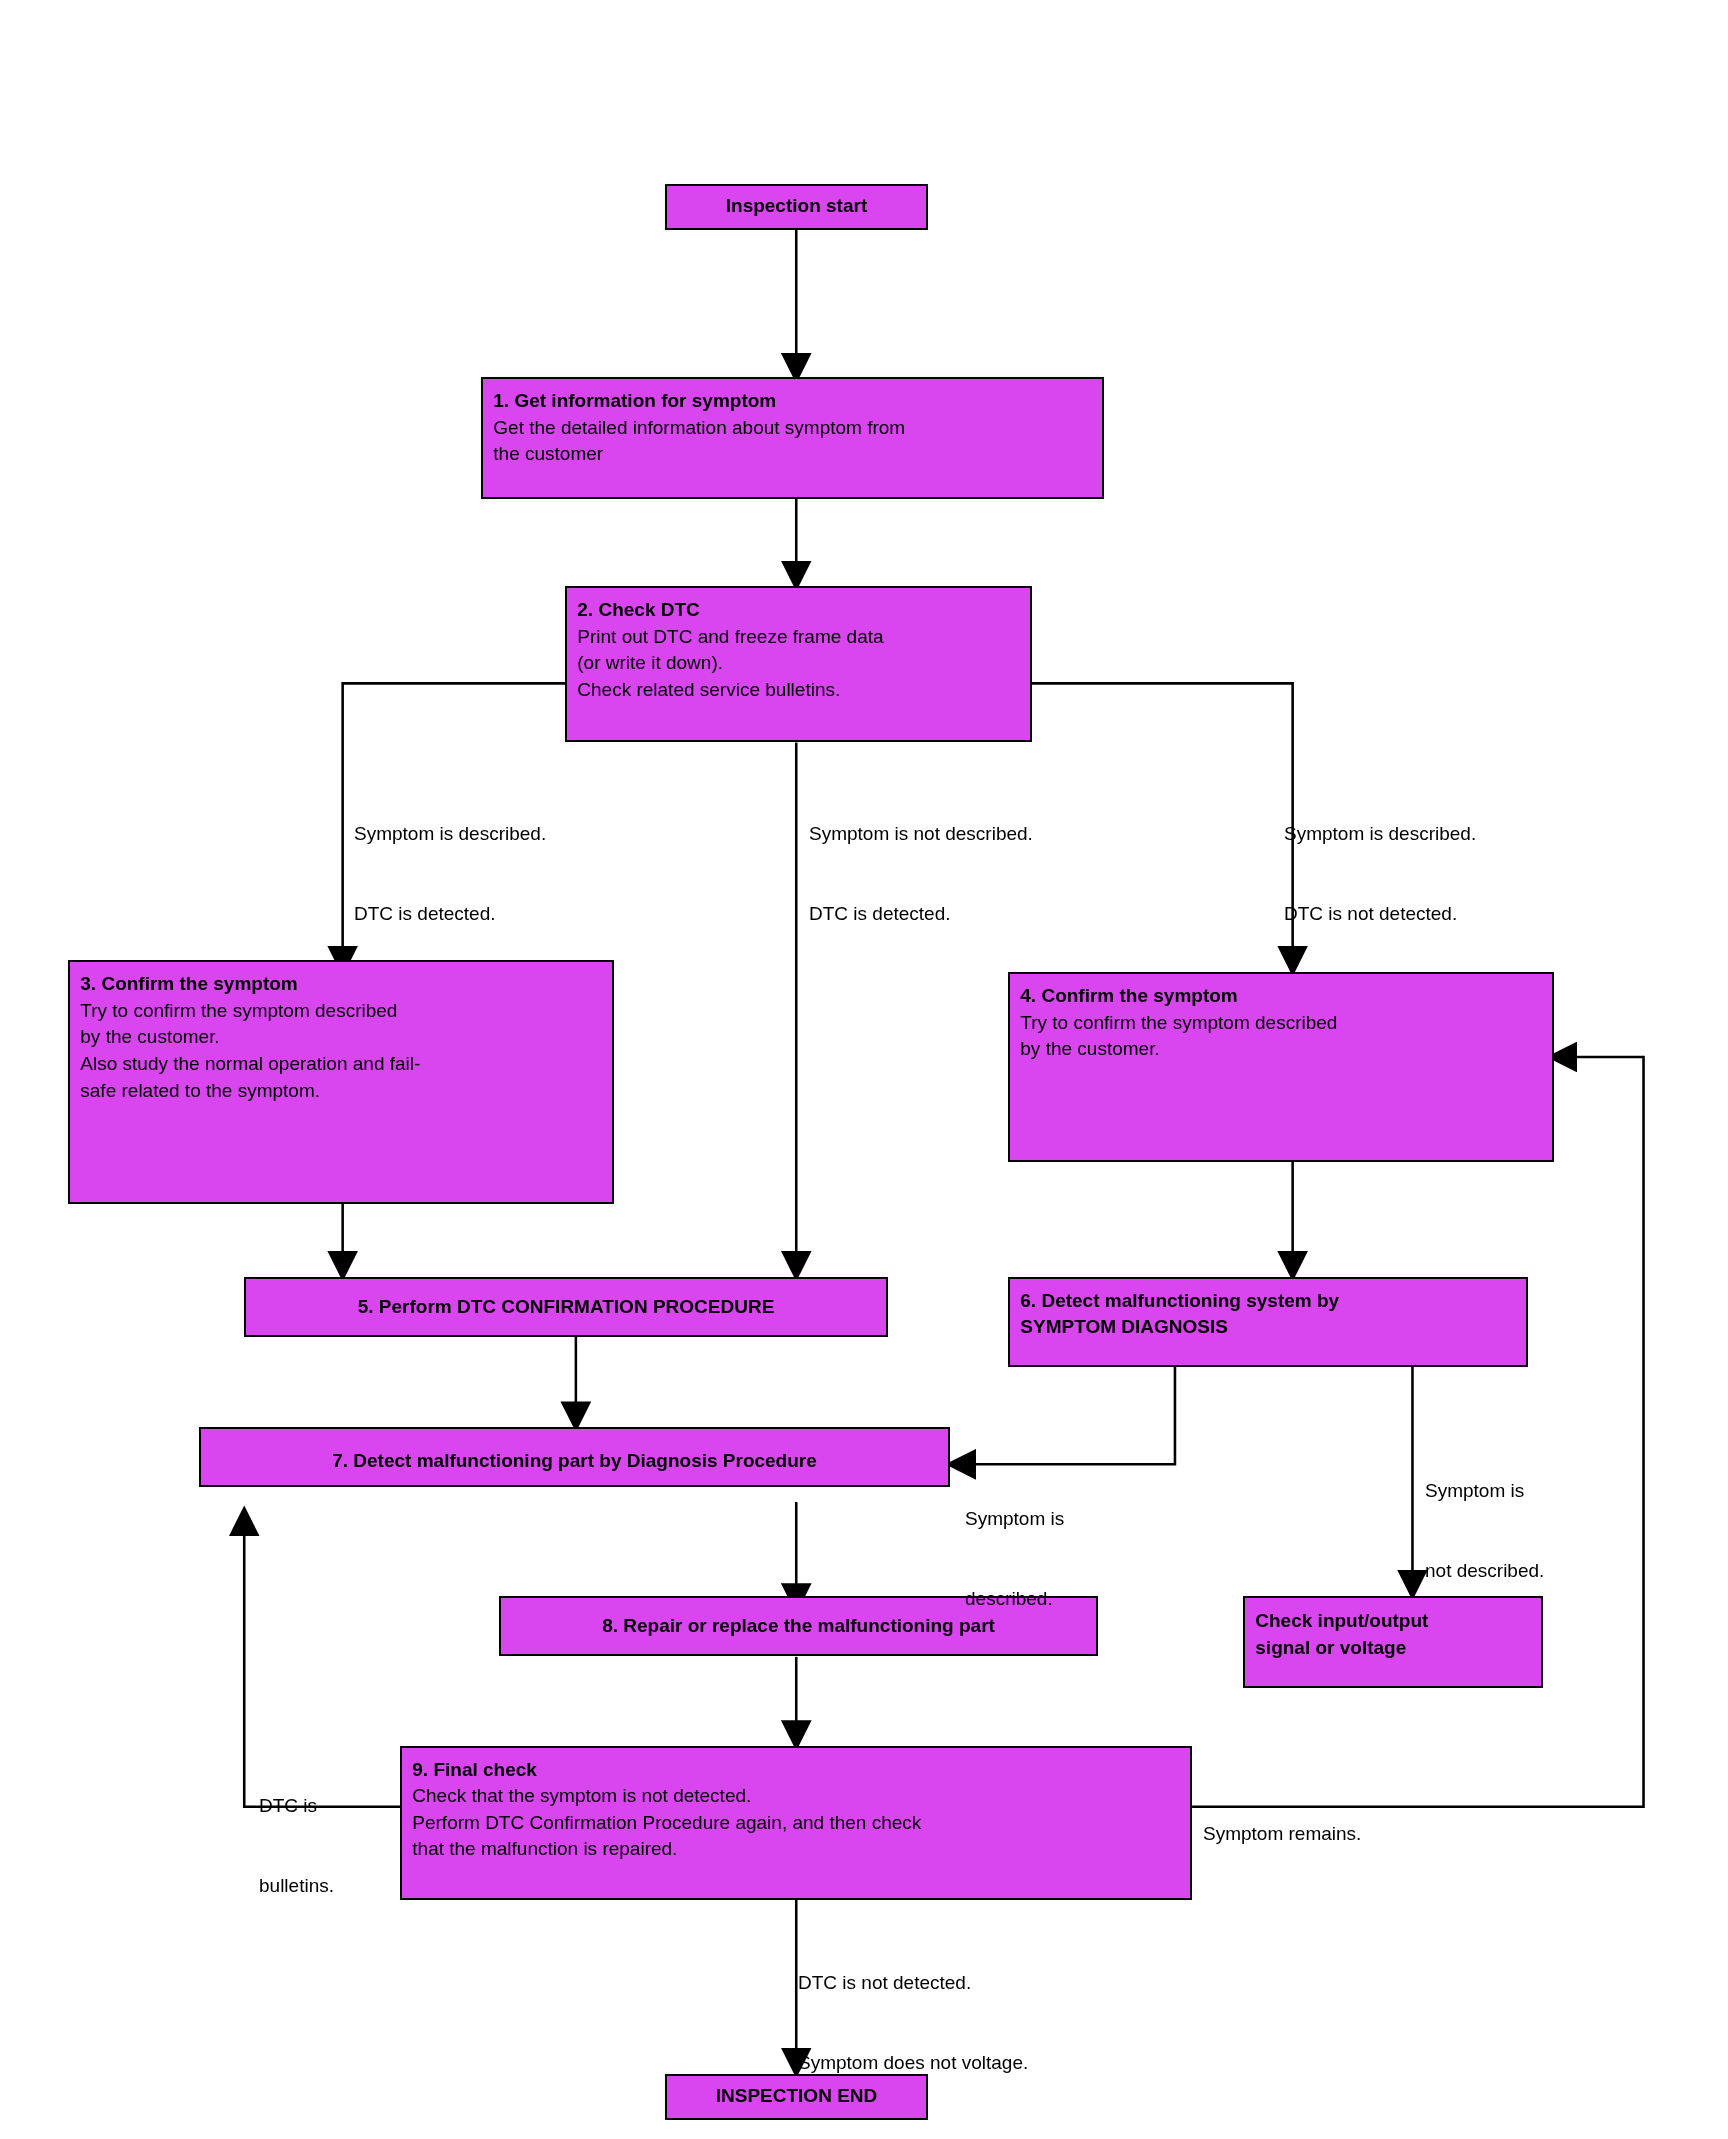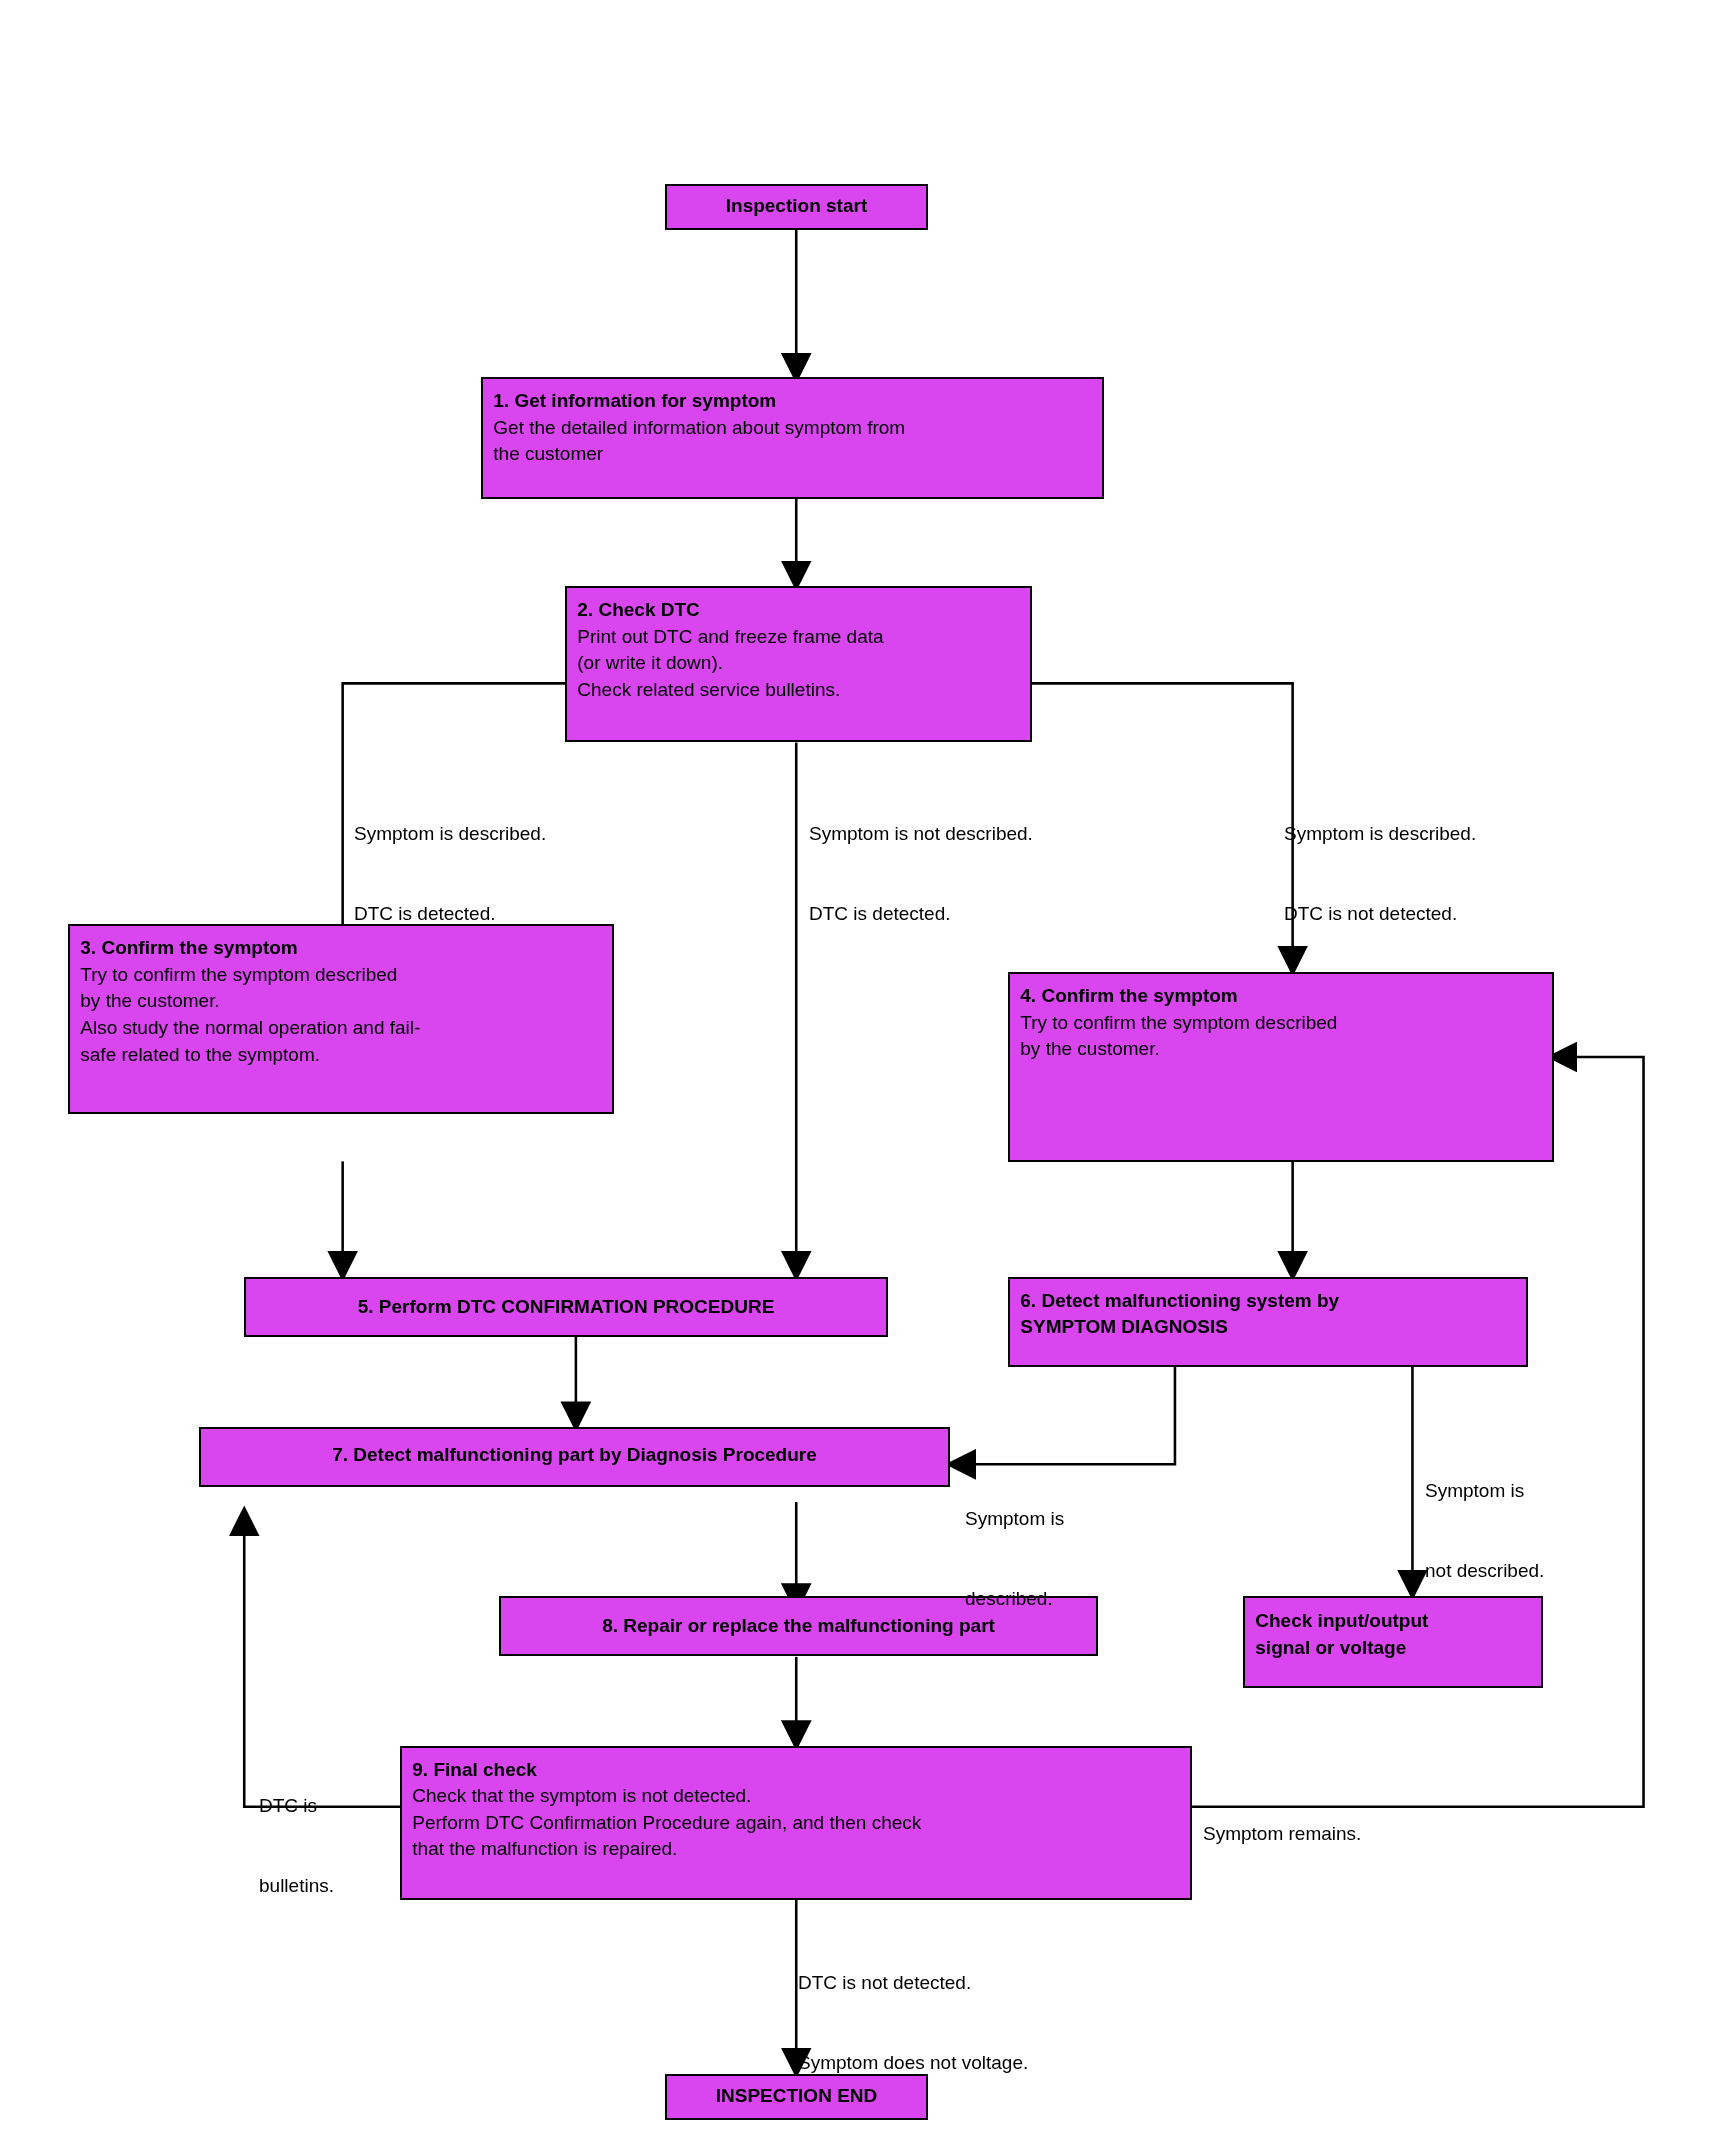--- a/index.html
+++ b/index.html
@@ -124,21 +124,21 @@
   <div class="edge-label" style="left:809px; top:768px;">
     <div>Symptom is not described.</div>
     <div>DTC is detected.</div>
   </div>
 
   <div class="edge-label" style="left:1284px; top:768px;">
     <div>Symptom is described.</div>
     <div>DTC is not detected.</div>
   </div>
 
-  <div class="node-box" style="left:68px; top:924px; width:546px; height:190px;">
+  <div class="node-box" style="left:68px; top:960px; width:546px; height:244px;">
     <div class="node-text title-line" style="left:10.3px; top:9.4px;">3. Confirm the symptom</div>
     <div class="node-text" style="left:10.3px; top:36px;">Try to confirm the symptom described</div>
     <div class="node-text" style="left:10.3px; top:62px;">by the customer.</div>
     <div class="node-text" style="left:10.3px; top:89px;">Also study the normal operation and fail-</div>
     <div class="node-text" style="left:10.3px; top:116px;">safe related to the symptom.</div>
   </div>
 
   <div class="node-box" style="left:1008px; top:972px; width:546px; height:190px;">
     <div class="node-text title-line" style="left:10.3px; top:9.4px;">4. Confirm the symptom</div>
     <div class="node-text" style="left:10.3px; top:36px;">Try to confirm the symptom described</div>
@@ -148,21 +148,21 @@
   <div class="node-box" style="left:244px; top:1277px; width:644px; height:60px;">
     <div class="node-text center-title" style="left:0; top:14.6px; width:100%;">5. Perform DTC CONFIRMATION PROCEDURE</div>
   </div>
 
   <div class="node-box" style="left:1008px; top:1277px; width:520px; height:90px;text-align:right;">
     <div class="node-text title-line" style="left:10.3px; top:8.6px;">6. Detect malfunctioning system by</div>
     <div class="node-text title-line" style="left:10.3px; top:35px;">SYMPTOM DIAGNOSIS</div>
   </div>
 
   <div class="node-box" style="left:199px; top:1427px; width:751px; height:60px;">
-    <div class="node-text center-title" style="left:0; top:13px; width:100%;">7. Detect malfunctioning part by Diagnosis Procedure</div>
+    <div class="node-text center-title" style="left:0; top:19px; width:100%;">7. Detect malfunctioning part by Diagnosis Procedure</div>
   </div>
 
   <div class="node-box" style="left:499px; top:1596px; width:599px; height:60px;">
     <div class="node-text center-title" style="left:0; top:14.6px; width:100%;">8. Repair or replace the malfunctioning part</div>
   </div>
 
   <div class="node-box" style="left:1243px; top:1596px; width:300px; height:92px;">
     <div class="node-text title-line" style="left:10.3px; top:10.3px;">Check input/output</div>
     <div class="node-text title-line" style="left:10.3px; top:37px;">signal or voltage</div>
   </div>

